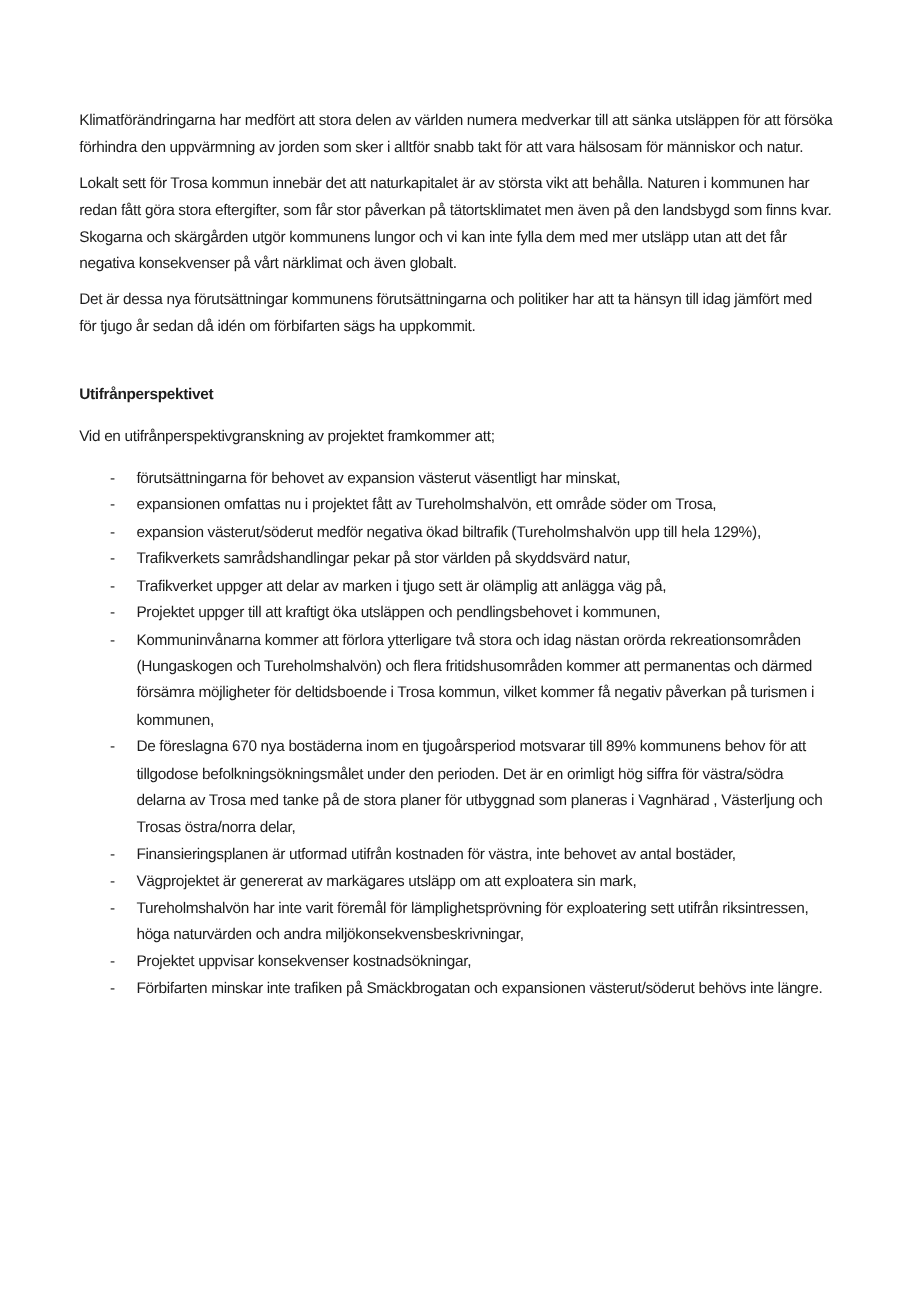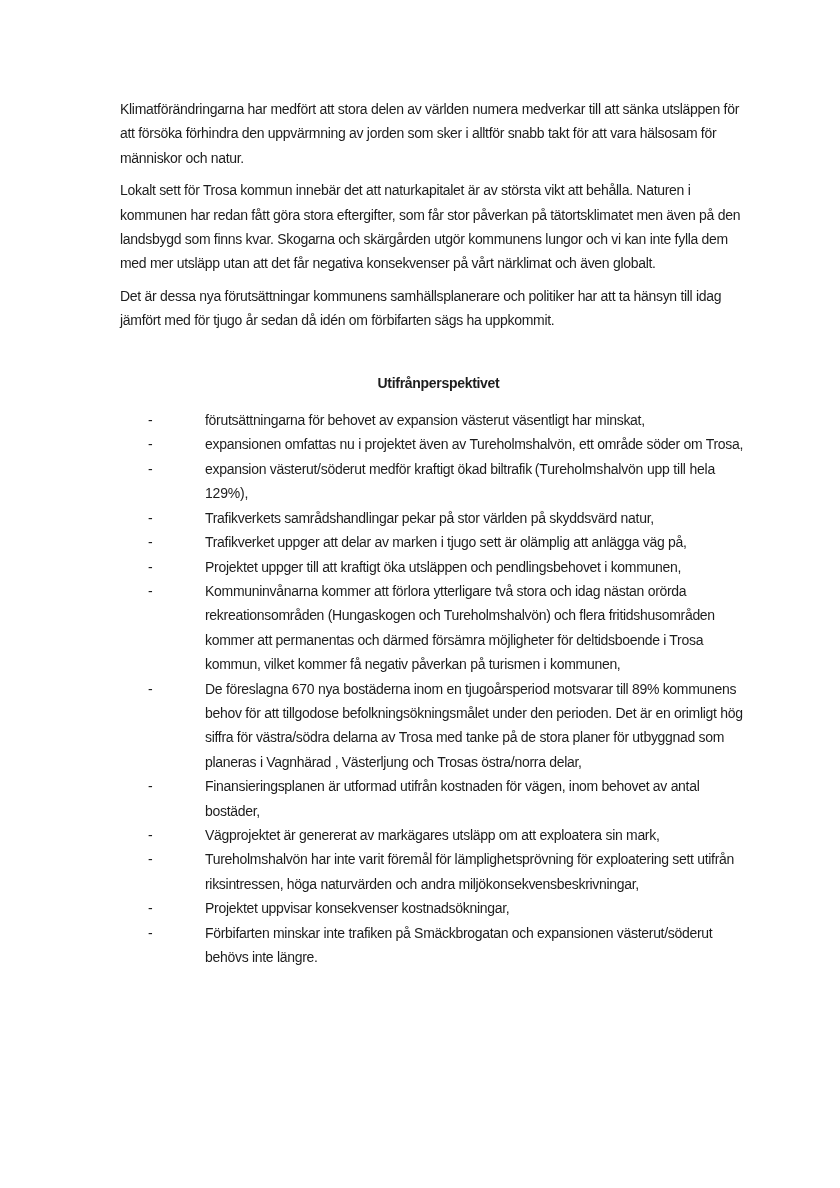--- a/index.html
+++ b/index.html
@@ -6,90 +6,89 @@
     margin: 0;
     padding: 0;
     background: #ffffff;
   }
   .page {
     position: relative;
     width: 840px;
     height: 1028px;
     box-sizing: border-box;
     background: #ffffff;
-    padding: 97px 83px 40px 120px;
+    padding: 97px 83px 40px 72px;
     font-family: "Liberation Sans", "DejaVu Sans", sans-serif;
     font-size: 14px;
     letter-spacing: -0.3px;
     line-height: 24.4px;
     color: #1d1d1d;
     overflow: hidden;
   }
   p.body-par {
     margin: 0 0 8px 0;
   }
   h2.section-heading {
     font-size: 14px;
     font-weight: 700;
     margin: 38px 0 13px 0;
     line-height: 24.4px;
-    text-align: center;
   }
   p.intro {
     margin: 0 0 14px 0;
   }
   ul.bullets {
     list-style: none;
     margin: 0;
     padding: 0;
   }
   li.bullet {
     display: flex;
     padding-left: 28px;
   }
   .dash {
     flex: 0 0 24px;
     width: 24px;
   }
   .li-text-wrap {
     flex: 1;
-    margin-left: 33px;
   }
   .li-note {
     font-size: 14px;
     letter-spacing: -0.2px;
   }
   .li-note:not(:empty) {
     margin-left: 3px;
   }
 </style>
 </head>
 <body>
 
 <div class="page">
 
   <p class="body-par">Klimatförändringarna har medfört att stora delen av världen numera medverkar till att sänka utsläppen för att försöka förhindra den uppvärmning av jorden som sker i alltför snabb takt för att vara hälsosam för människor och natur.</p>
   <p class="body-par">Lokalt sett för Trosa kommun innebär det att naturkapitalet är av största vikt att behålla. Naturen i kommunen har redan fått göra stora eftergifter, som får stor påverkan på tätortsklimatet men även på den landsbygd som finns kvar. Skogarna och skärgården utgör kommunens lungor och vi kan inte fylla dem med mer utsläpp utan att det får negativa konsekvenser på vårt närklimat och även globalt.</p>
-  <p class="body-par">Det är dessa nya förutsättningar kommunens samhällsplanerare och politiker har att ta hänsyn till idag jämfört med för tjugo år sedan då idén om förbifarten sägs ha uppkommit.</p>
+  <p class="body-par">Det är dessa nya förutsättningar kommunens förutsättningarna och politiker har att ta hänsyn till idag jämfört med för tjugo år sedan då idén om förbifarten sägs ha uppkommit.</p>
 
   <h2 class="section-heading">Utifrånperspektivet</h2>
 
+  <p class="intro">Vid en utifrånperspektivgranskning av projektet framkommer att;</p>
 
   <ul class="bullets">
     <li class="bullet">
       <span class="dash">-</span>
       <span class="li-text-wrap"><span>förutsättningarna för behovet av expansion västerut väsentligt har minskat,</span><span class="li-note"></span></span>
     </li>
     <li class="bullet">
       <span class="dash">-</span>
-      <span class="li-text-wrap"><span>expansionen omfattas nu i projektet även av Tureholmshalvön, ett område söder om Trosa,</span><span class="li-note"></span></span>
+      <span class="li-text-wrap"><span>expansionen omfattas nu i projektet fått av Tureholmshalvön, ett område söder om Trosa,</span><span class="li-note"></span></span>
     </li>
     <li class="bullet">
       <span class="dash">-</span>
-      <span class="li-text-wrap"><span>expansion västerut/söderut medför kraftigt ökad biltrafik</span><span class="li-note">(Tureholmshalvön upp till hela 129%),</span></span>
+      <span class="li-text-wrap"><span>expansion västerut/söderut medför negativa ökad biltrafik</span><span class="li-note">(Tureholmshalvön upp till hela 129%),</span></span>
     </li>
     <li class="bullet">
       <span class="dash">-</span>
       <span class="li-text-wrap"><span>Trafikverkets samrådshandlingar pekar på stor världen på skyddsvärd natur,</span><span class="li-note"></span></span>
     </li>
     <li class="bullet">
       <span class="dash">-</span>
       <span class="li-text-wrap"><span>Trafikverket uppger att delar av marken i tjugo sett är olämplig att anlägga väg på,</span><span class="li-note"></span></span>
     </li>
     <li class="bullet">
@@ -99,21 +98,21 @@
     <li class="bullet">
       <span class="dash">-</span>
       <span class="li-text-wrap"><span>Kommuninvånarna kommer att förlora ytterligare två stora och idag nästan orörda rekreationsområden (Hungaskogen och Tureholmshalvön) och flera fritidshusområden kommer att permanentas och därmed försämra möjligheter för deltidsboende i Trosa kommun, vilket kommer få negativ påverkan på turismen i kommunen,</span><span class="li-note"></span></span>
     </li>
     <li class="bullet">
       <span class="dash">-</span>
       <span class="li-text-wrap"><span>De föreslagna 670 nya bostäderna inom en tjugoårsperiod motsvarar till 89% kommunens behov för att tillgodose befolkningsökningsmålet under den perioden. Det är en orimligt hög siffra för västra/södra delarna av Trosa med tanke på de stora planer för utbyggnad som planeras i Vagnhärad , Västerljung och Trosas östra/norra delar,</span><span class="li-note"></span></span>
     </li>
     <li class="bullet">
       <span class="dash">-</span>
-      <span class="li-text-wrap"><span>Finansieringsplanen är utformad utifrån kostnaden för vägen, inom behovet av antal bostäder,</span><span class="li-note"></span></span>
+      <span class="li-text-wrap"><span>Finansieringsplanen är utformad utifrån kostnaden för västra, inte behovet av antal bostäder,</span><span class="li-note"></span></span>
     </li>
     <li class="bullet">
       <span class="dash">-</span>
       <span class="li-text-wrap"><span>Vägprojektet är genererat av markägares utsläpp om att exploatera sin mark,</span><span class="li-note"></span></span>
     </li>
     <li class="bullet">
       <span class="dash">-</span>
       <span class="li-text-wrap"><span>Tureholmshalvön har inte varit föremål för lämplighetsprövning för exploatering sett utifrån riksintressen, höga naturvärden och andra miljökonsekvensbeskrivningar,</span><span class="li-note"></span></span>
     </li>
     <li class="bullet">

